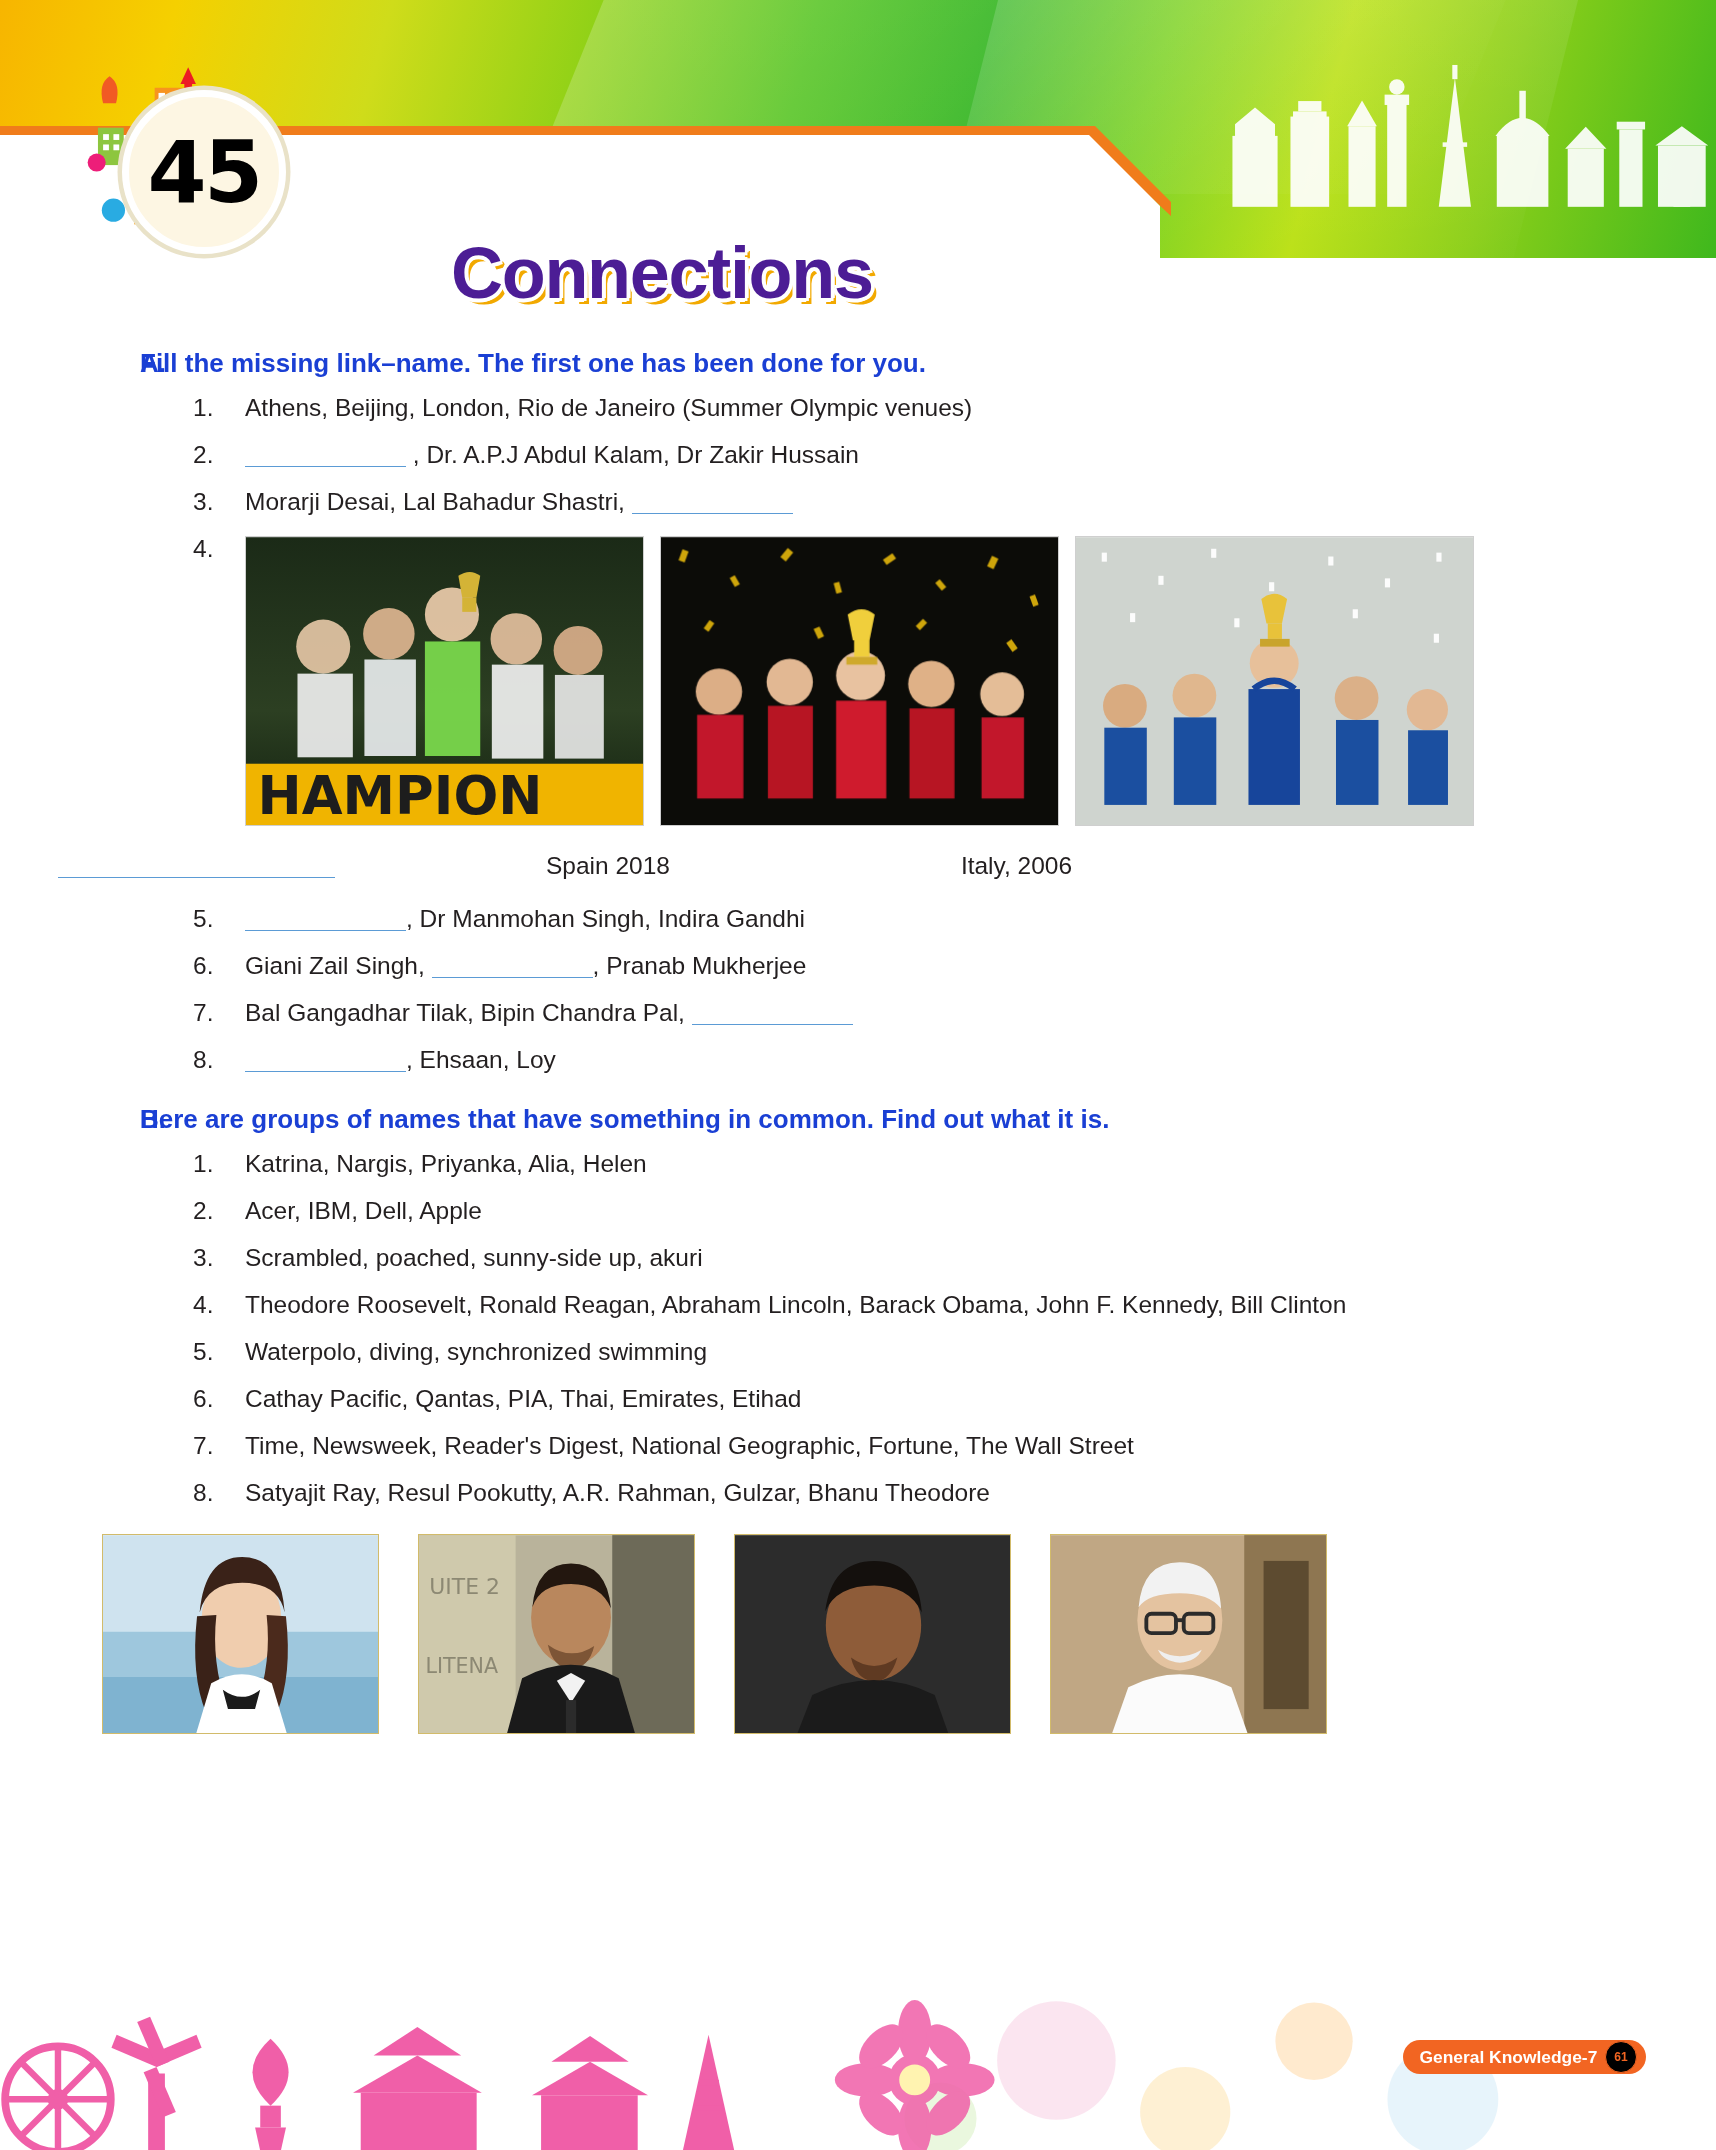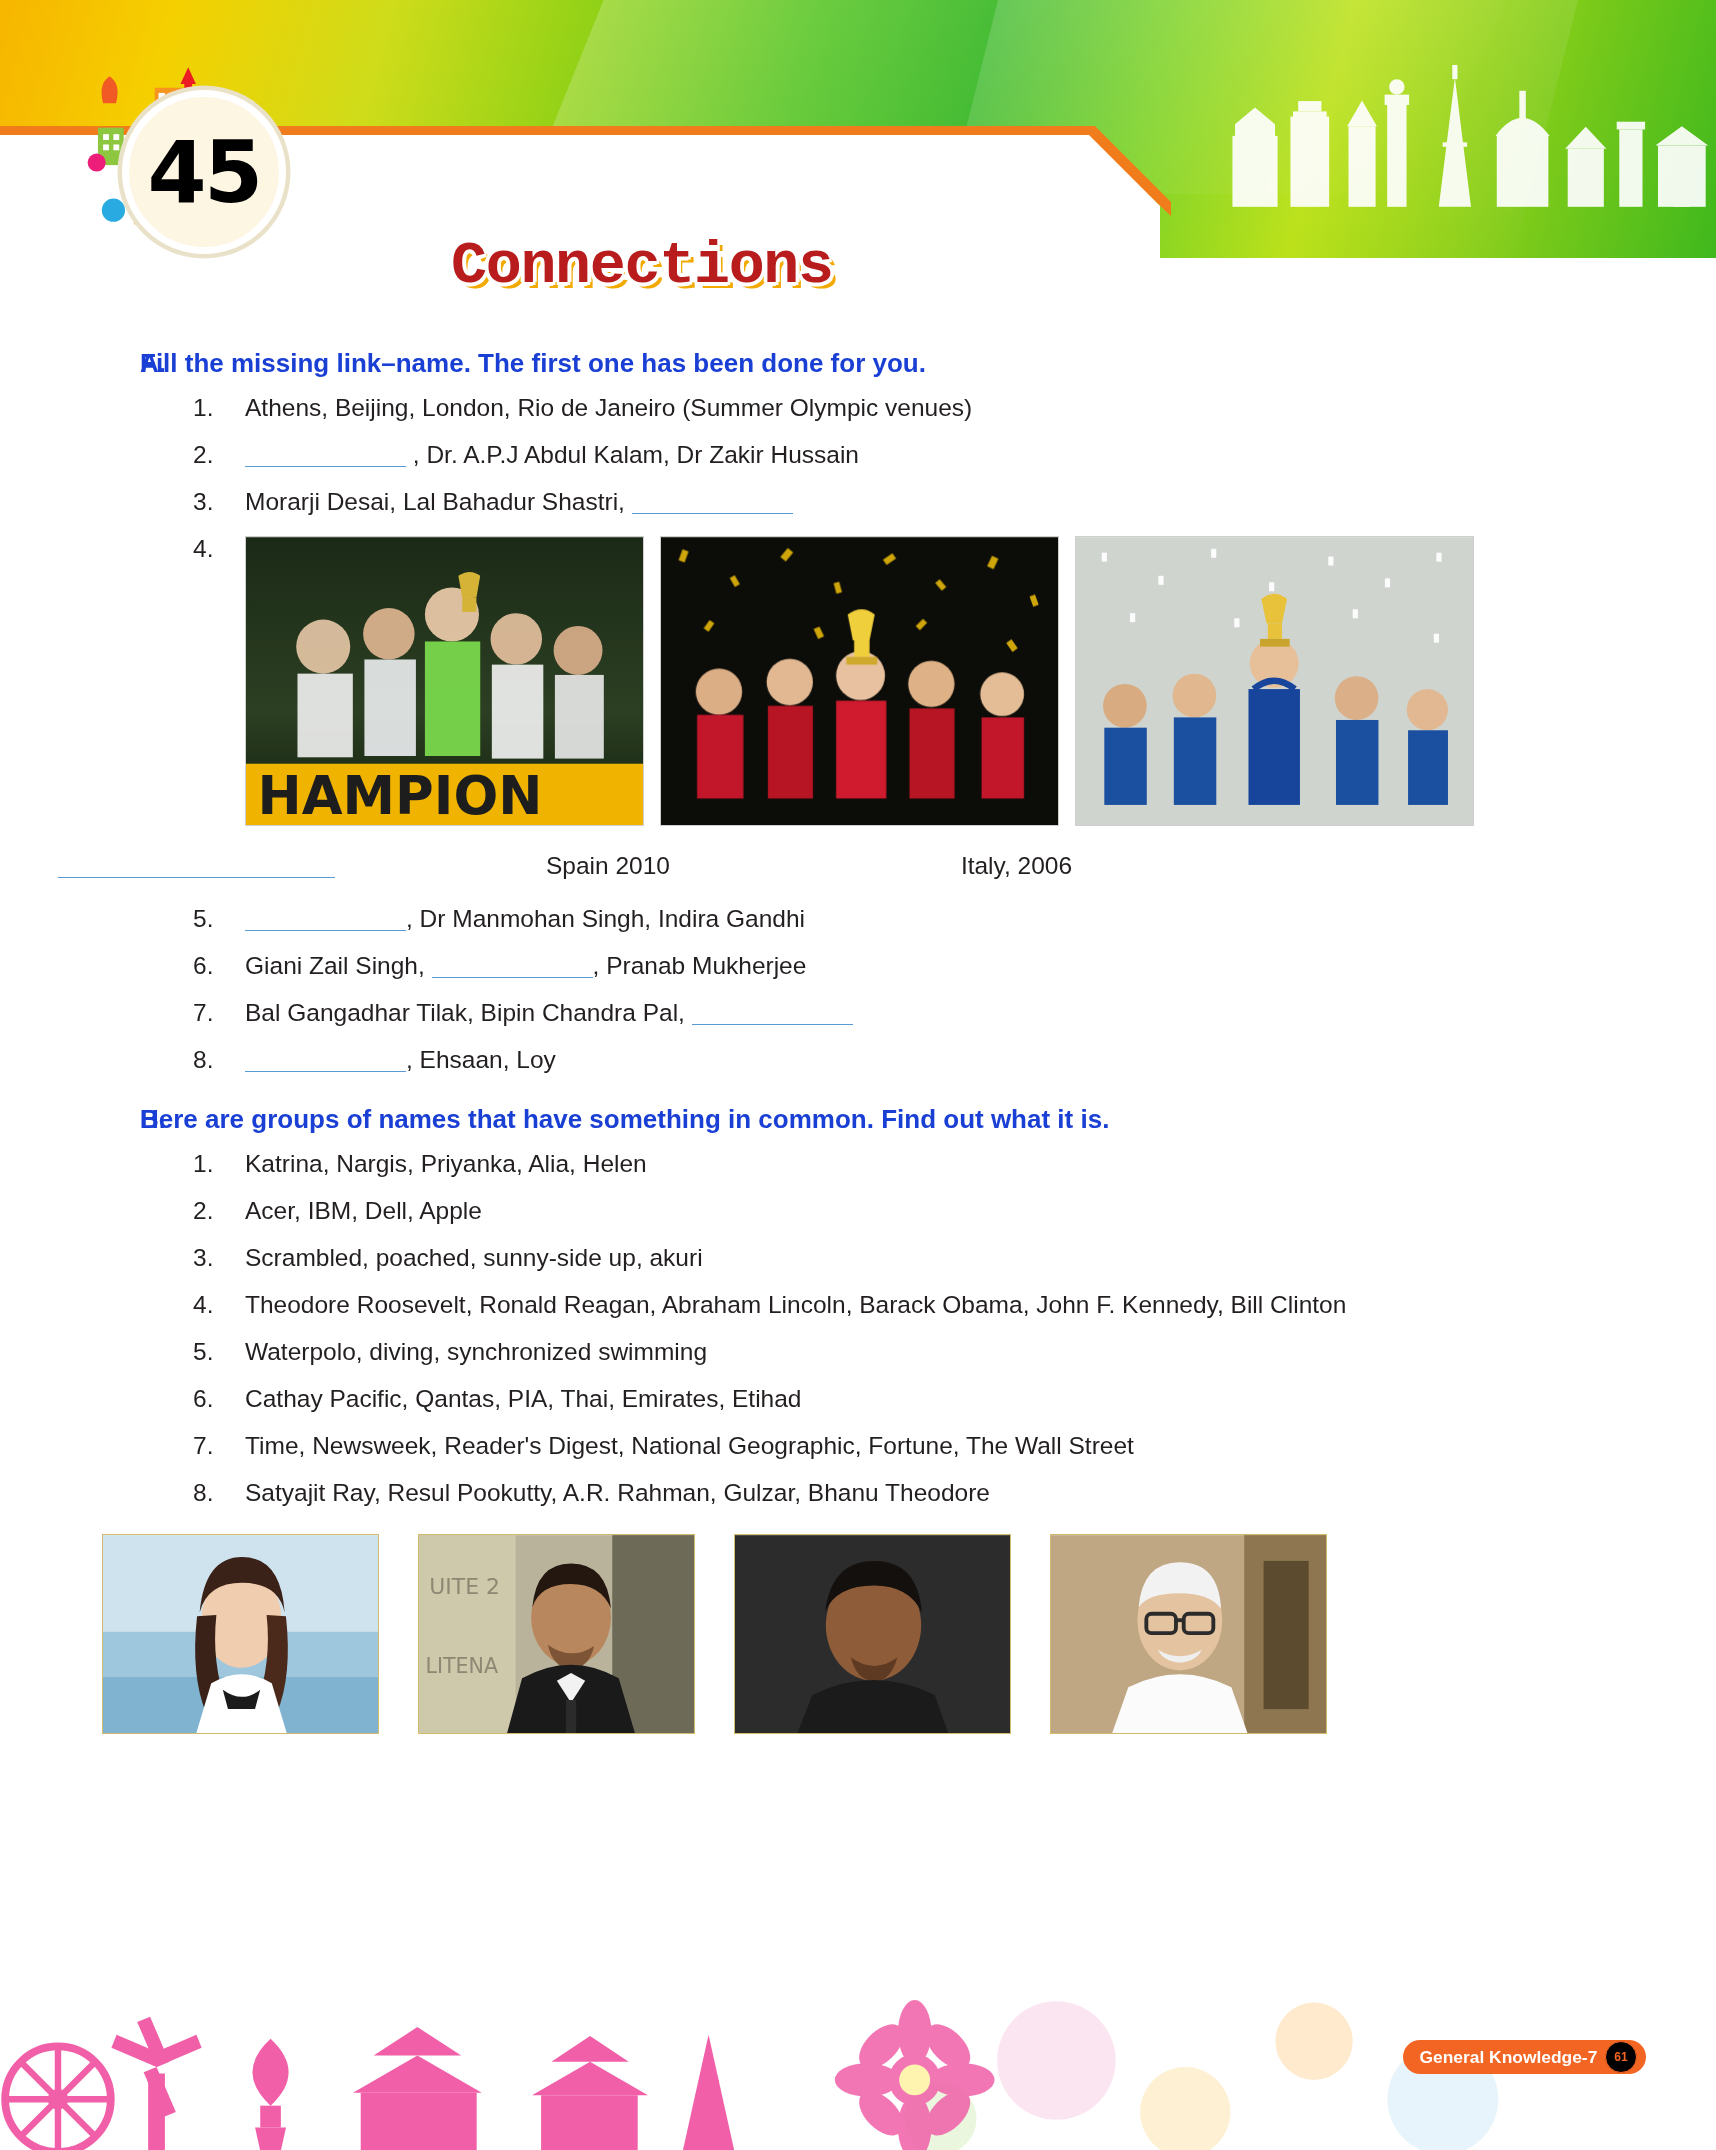--- a/index.html
+++ b/index.html
@@ -83,24 +83,24 @@
     font-size: 85px;
     color: #000000;
     letter-spacing: -2.6px;
     line-height: 1;
   }
 
   
   .title {
     position:absolute;
     left: 451px; top: 232px;
-    font-family: Liberation Mono, monospace;
+    font-family: Liberation Sans, sans-serif;
     font-weight: bold;
-    font-size: 60px;
-    color: #b91c1c;
+    font-size: 72px;
+    color: #4c1d95;
     letter-spacing: -1.3px;
     text-shadow:
       -2.6px -2.6px 0 #ffffff, 2.6px -2.6px 0 #ffffff,
       -2.6px 2.6px 0 #ffffff, 2.6px 2.6px 0 #ffffff,
       -3.9px 0 0 #ffffff, 3.9px 0 0 #ffffff,
       0 -3.9px 0 #ffffff, 0 3.9px 0 #ffffff,
       5.2px 5.8px 0 #f2a900;
   }
 
   
@@ -414,21 +414,21 @@
           </span>
         </span>
       </span>
     </li>
   </ol>
 
   <div class="wc-caption-row">
     <div class="wc-cap-1">
       <span class="blank xwide"></span>
     </div>
-    <div class="wc-cap-2">Spain 2010</div>
+    <div class="wc-cap-2">Spain 2018</div>
     <div class="wc-cap-3">Italy, 2006</div>
   </div>
 
   <ol class="qlist">
     <li>
       <span class="num">5.</span>
       <span class="body">
         <span class="blank"></span><span>, Dr Manmohan Singh, Indira Gandhi</span>
       </span>
     </li>

